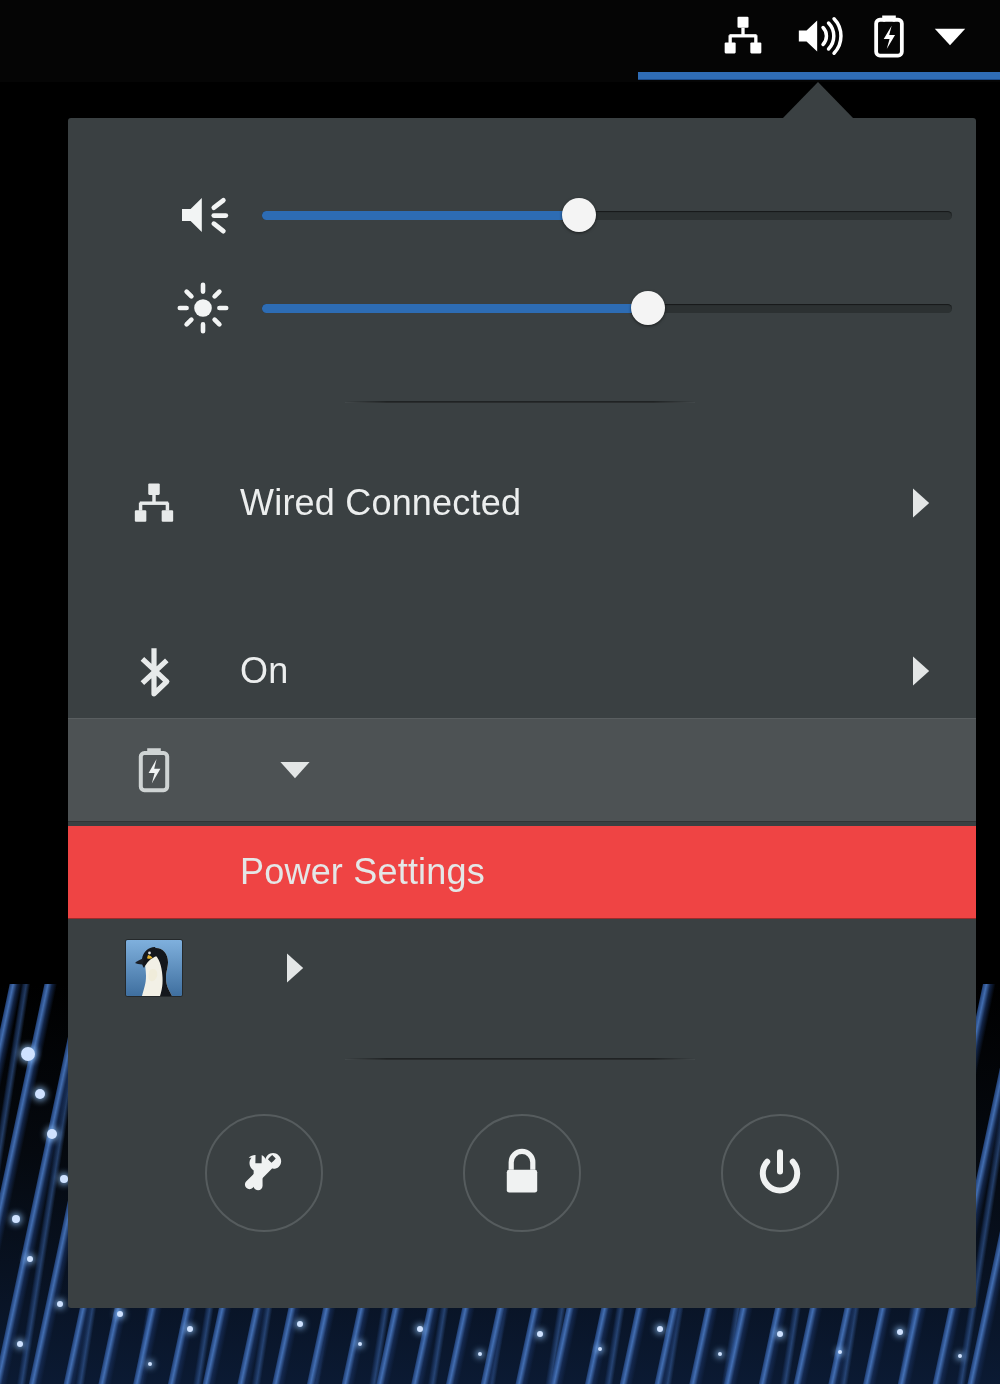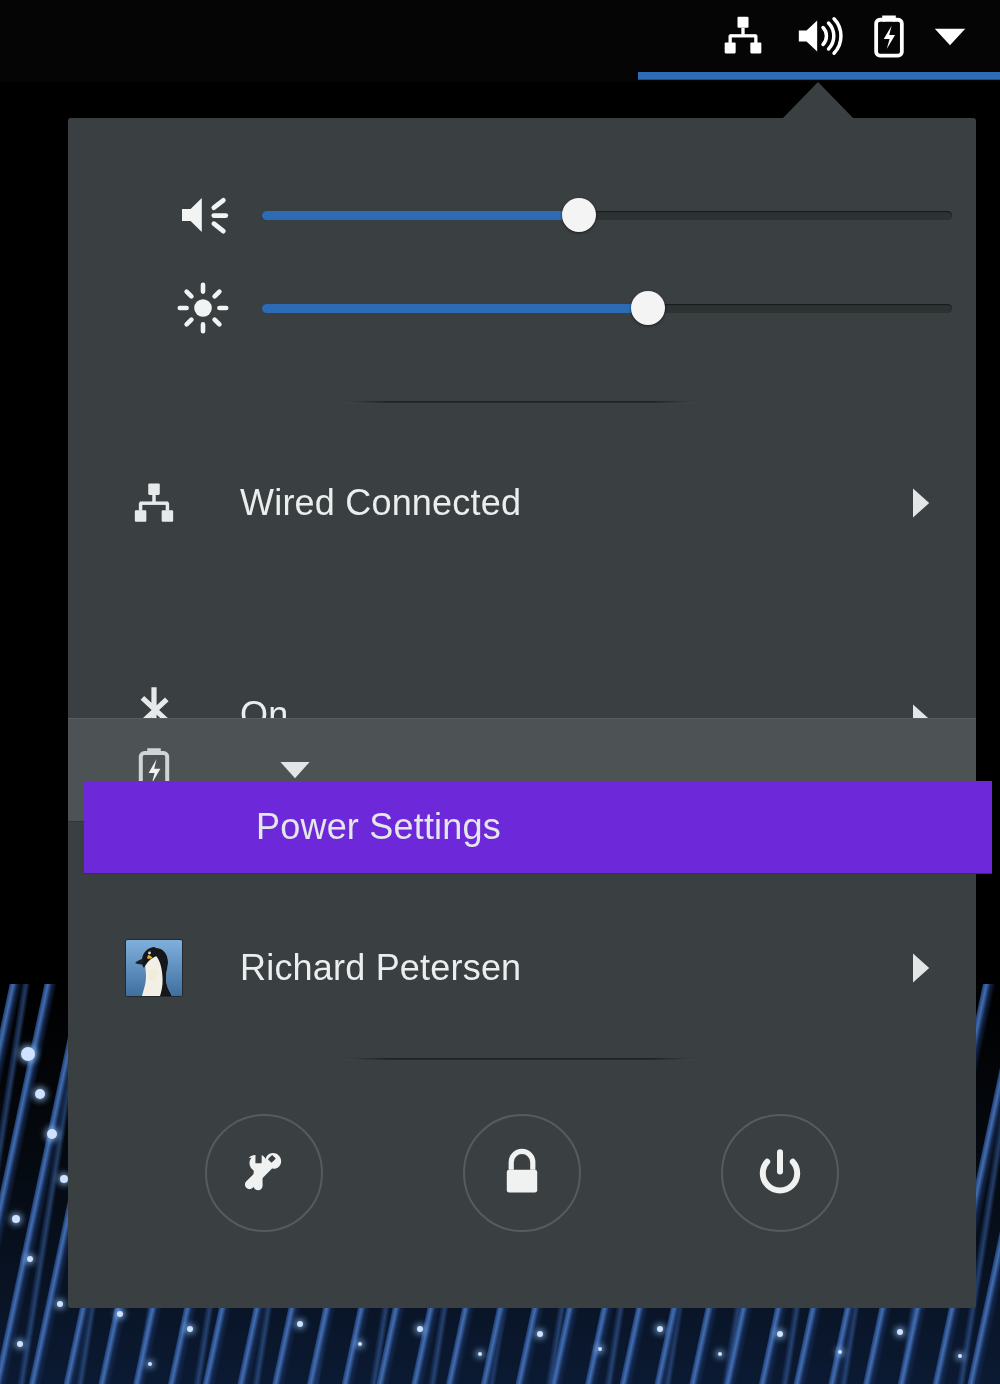--- a/index.html
+++ b/index.html
@@ -166,35 +166,34 @@
     letter-spacing: .2px;
     color: #eceeee;
   }
   .menu-row .row-arrow {
     width: 110px; flex: none;
     display: flex; align-items: center; justify-content: center;
     color: #e3e6e6;
   }
   #row-wired    { top: 338px; height: 94px; align-items: center; }
   #row-wifi     { top: 432px; height: 94px; }
-  #row-bluetooth{ top: 524px; height: 94px; align-items: flex-end; }
+  #row-bluetooth{ top: 506px; height: 94px; }
 
   #row-battery {
     top: 600px; height: 104px;
     background: #4d5254;
     border-top: 1px solid rgba(255,255,255,.07);
     border-bottom: 1px solid rgba(0,0,0,.35);
   }
   #row-battery .row-label { font-weight: bold; }
 
   #row-power-settings {
-    top: 663px; height: 93px;
-    background: #6d28d9;
+    top: 708px; height: 93px;
+    background: #ef4444;
     border-bottom: 1px solid rgba(0,0,0,.35);
-    margin-left: 16px;
   }
   #row-power-settings .row-label {
     font-size: 36px; color: #e4e7e7;
   }
 
   #row-user { top: 800px; height: 100px; }
   #avatar {
     width: 56px; height: 56px;
     border-radius: 2px;
     overflow: hidden;
@@ -429,21 +428,20 @@
           <path d="M30 8c7 0 12 6 12 14 0 6-2 9-2 16 0 8 3 12 6 18H16c2-8 4-12 4-20 0-6-1-9-1-14C19 14 23 8 30 8z" fill="#f2f0e6"></path>
           <path d="M30 8c7 0 12 6 12 14 0 6-2 9-2 16 0 8 3 12 6 18H34c3-9 3-16 2-24-1-9-4-16-11-21 1.5-2 3.3-3 5-3z" fill="#14171c"></path>
           <path d="M29 7c-7 0-12 5-13 12-.6 4 .4 7 2 9 3-6 7-10 13-12-.3-5-1-8-2-9z" fill="#14171c"></path>
           <path d="M18 18c-3 1-7 3-9 5 2 1 5 1.6 8 1.4z" fill="#1b1f26"></path>
           <path d="M22 15c2 .4 3.6 1.4 4.6 3-2 1-4 1-5.6.2z" fill="#e8b52f"></path>
           <circle cx="23.5" cy="13" r="1.4" fill="#fff" opacity=".85"></circle>
           <path d="M24 30c3-2 6-1 7 2 1 4-1 8-4 9-2.6.8-4.6-1-4.6-4 0-3 .6-5.6 1.6-7z" fill="#efe9cf" opacity=".55"></path>
         </svg>
       </span>
     </span>
-    <span class="row-label">Richard Petersen</span>
     <span class="row-arrow">
       <svg width="22" height="34" viewBox="0 0 11 17" fill="#e3e6e6">
           <path d="M1.5 1.2 9.6 8.5 1.5 15.8z"></path>
         </svg>
     </span>
   </div>
 
   <div class="sep-inset" id="sep-bottom"></div>
 
   <div id="action-buttons">

